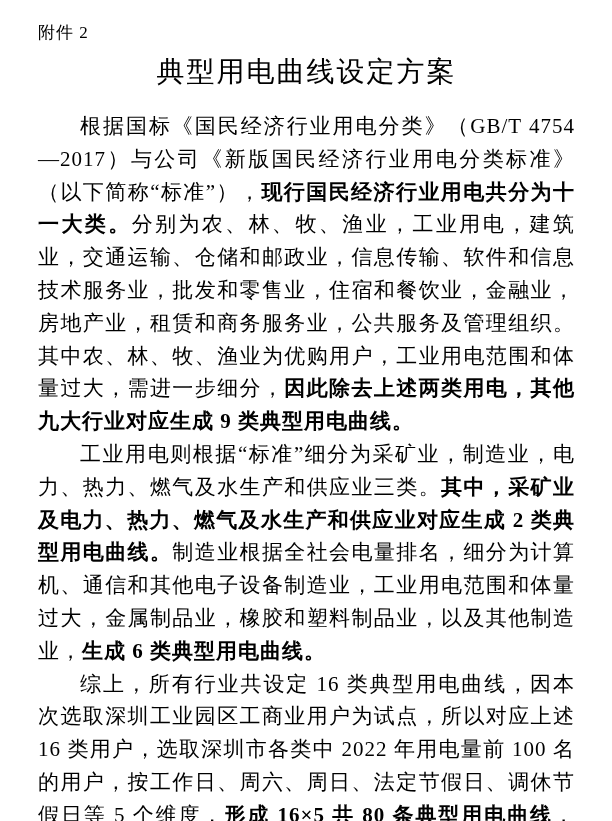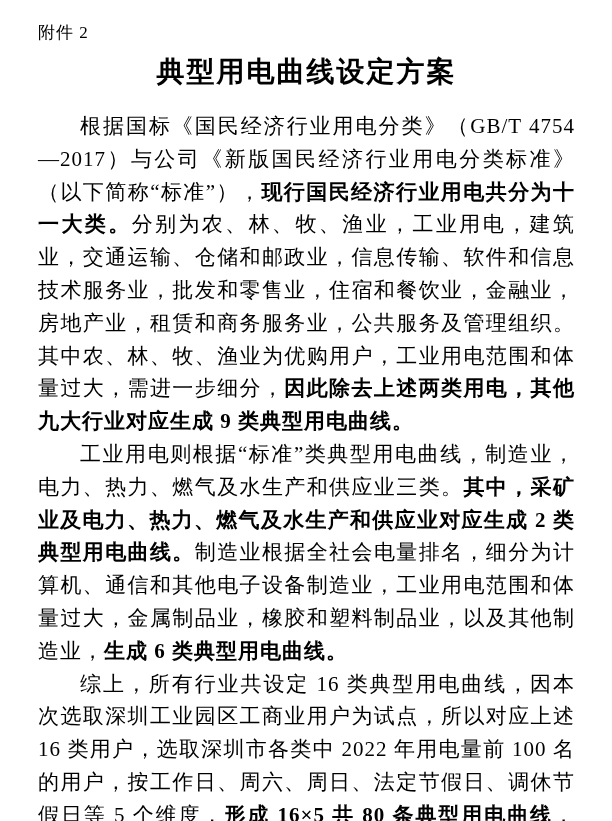--- a/index.html
+++ b/index.html
@@ -19,21 +19,21 @@
     overflow: hidden;
   }
   .attachment-label {
     font-size: 17px;
     line-height: 22px;
     margin: 0 0 10px 0;
     letter-spacing: 1px;
   }
   .doc-title {
     font-size: 28px;
-    font-weight: bold;
+    font-weight: normal;
     text-align: center;
     margin: 8px 0 20px 0;
     letter-spacing: 2px;
     line-height: 36px;
   }
   .doc-body {
     font-size: 21px;
     line-height: 32.8px;
   }
   .para {
@@ -50,16 +50,16 @@
 </style>
 </head>
 <body>
 
 <div class="page">
   <div class="attachment-label">附件 2</div>
   <h1 class="doc-title">典型用电曲线设定方案</h1>
   <div class="doc-body">
 
   <p class="para"><span class="">根据国标《国民经济行业用电分类》（GB/T 4754—2017）与公司《新版国民经济行业用电分类标准》（以下简称“标准”），</span><span class="bold">现行国民经济行业用电共分为十一大类。</span><span class="">分别为农、林、牧、渔业，工业用电，建筑业，交通运输、仓储和邮政业，信息传输、软件和信息技术服务业，批发和零售业，住宿和餐饮业，金融业，房地产业，租赁和商务服务业，公共服务及管理组织。其中农、林、牧、渔业为优购用户，工业用电范围和体量过大，需进一步细分，</span><span class="bold">因此除去上述两类用电，其他九大行业对应生成 9 类典型用电曲线。</span></p>
-      <p class="para"><span class="">工业用电则根据“标准”类典型用电曲线，制造业，电力、热力、燃气及水生产和供应业三类。</span><span class="bold">其中，采矿业及电力、热力、燃气及水生产和供应业对应生成 2 类典型用电曲线。</span><span class="">制造业根据全社会电量排名，细分为计算机、通信和其他电子设备制造业，工业用电范围和体量过大，金属制品业，橡胶和塑料制品业，以及其他制造业，</span><span class="bold">生成 6 类典型用电曲线。</span></p>
+      <p class="para"><span class="">工业用电则根据“标准”细分为采矿业，制造业，电力、热力、燃气及水生产和供应业三类。</span><span class="bold">其中，采矿业及电力、热力、燃气及水生产和供应业对应生成 2 类典型用电曲线。</span><span class="">制造业根据全社会电量排名，细分为计算机、通信和其他电子设备制造业，工业用电范围和体量过大，金属制品业，橡胶和塑料制品业，以及其他制造业，</span><span class="bold">生成 6 类典型用电曲线。</span></p>
       <p class="para"><span class="">综上，所有行业共设定 16 类典型用电曲线，因本次选取深圳工业园区工商业用户为试点，所以对应上述 16 类用户，选取深圳市各类中 2022 年用电量前 100 名的用户，按工作日、周六、周日、法定节假日、调休节假日等 5 个维度，</span><span class="bold">形成 16×5 共 80 条典型用电曲线</span><span class="">，具体如下表。</span></p>
     </div>
 </div>
 
 </body></html>

